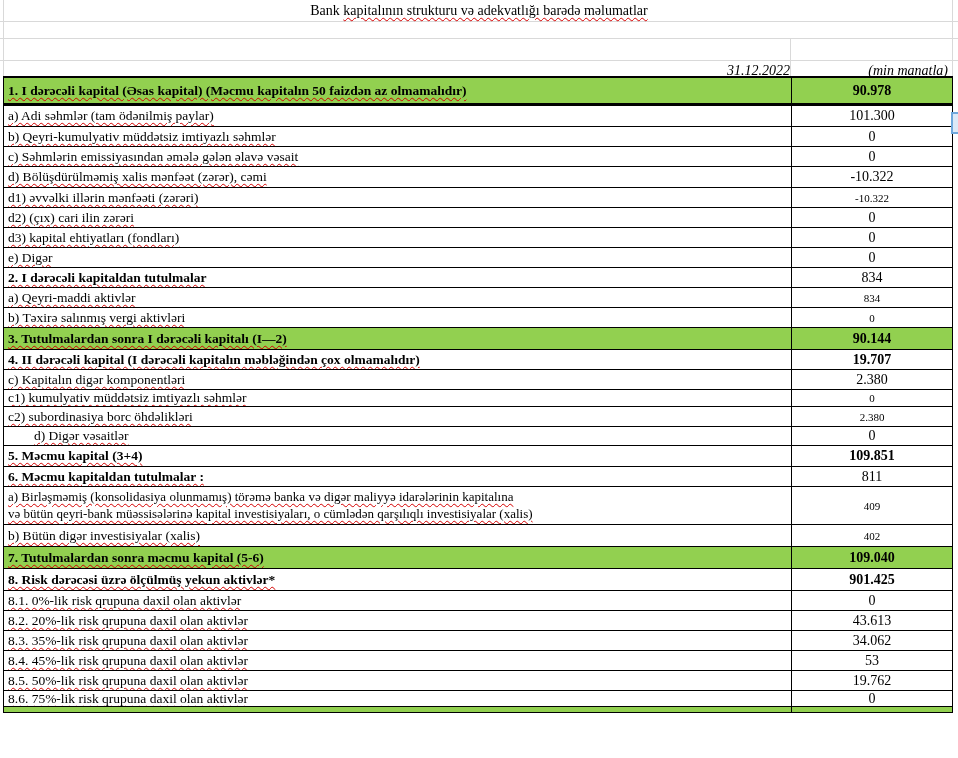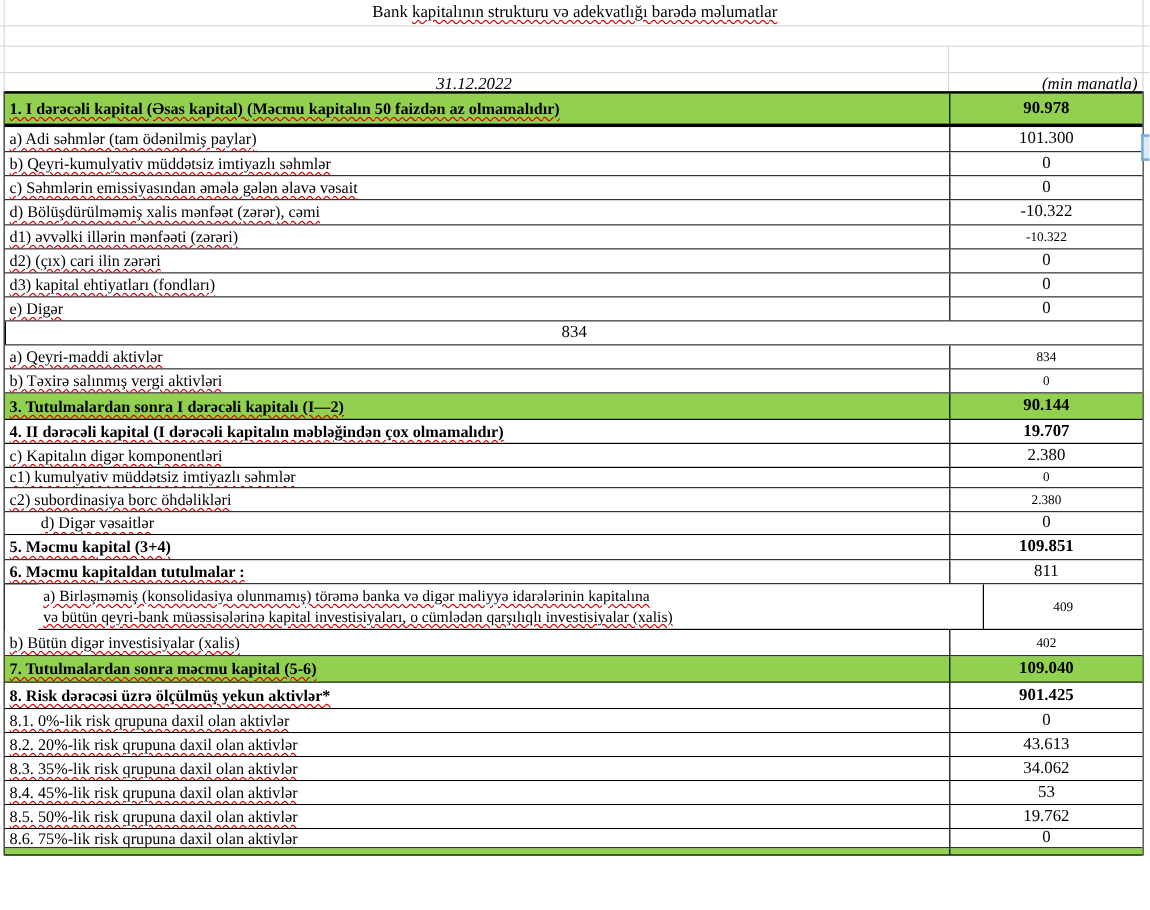--- a/index.html
+++ b/index.html
@@ -5,21 +5,21 @@
   * { margin:0; padding:0; box-sizing:border-box; }
   html,body { background:#ffffff; }
   body { font-family:"Liberation Serif", serif; color:#000; }
   #sheet { position:relative; width:958px; height:758px; background:#fff; overflow:hidden; }
 
   .gl { position:absolute; background:#d9d9d9; }
 
   .sq { text-decoration-line:underline; text-decoration-style:wavy; text-decoration-color:#d40000; text-decoration-thickness:1px; text-underline-offset:2px; }
 
   #title-row { position:absolute; top:1px; left:0; width:958px; height:20px; text-align:center; font-size:14px; line-height:20px; }
-  #date-cell { position:absolute; top:60px; left:0; width:790px; height:21px; text-align:center; font-style:italic; font-size:14px; line-height:21px; }
+  #date-cell { position:absolute; top:60px; left:0; width:790px; height:21px; text-align:right; font-style:italic; font-size:14px; line-height:21px; }
   #unit-cell { position:absolute; top:60px; left:790px; width:162px; height:21px; text-align:right; font-style:italic; font-size:14px; line-height:21px; padding-right:4px; }
 
   #table { position:absolute; top:76px; left:3px; width:950px; border-left:1px solid #000; border-right:1px solid #000; background:#fff; }
   .row { display:flex; align-items:stretch; border-bottom:1px solid #000; background:#fff; }
   .row.green { background:#92d050; }
   .row.thick { border-top:2px solid #000; border-bottom:3px solid #000; }
   .row.bold .cell-label { font-weight:bold; }
   .row.vbold .cell-value { font-weight:bold;text-align:center; }
   .cell-label { flex:0 0 787px; display:flex; align-items:center; padding:0 2px 0 4px; font-size:13.5px; line-height:1.15; overflow:hidden; }
   .cell-value { flex:1 1 auto; border-left:1px solid #000; display:flex; align-items:center; justify-content:center; font-size:14px; overflow:hidden; }
@@ -119,20 +119,23 @@
       </div>
       <div class="row" style="height: 20px;">
         <div class="cell-label">
           <span class="sq">e) Digər</span>
         </div>
         <div class="cell-value">
           <span>0</span>
         </div>
       </div>
       <div class="row bold" style="height: 20px;">
+        <div class="cell-label">
+          <span class="sq">2. I dərəcəli kapitaldan  tutulmalar</span>
+        </div>
         <div class="cell-value">
           <span>834</span>
         </div>
       </div>
       <div class="row vsmall" style="height: 20px;">
         <div class="cell-label">
           <span class="sq">a) Qeyri-maddi aktivlər</span>
         </div>
         <div class="cell-value">
           <span>834</span>
@@ -203,21 +206,21 @@
         </div>
       </div>
       <div class="row bold" style="height: 20px;">
         <div class="cell-label">
           <span class="sq">6. Məcmu kapitaldan tutulmalar :</span>
         </div>
         <div class="cell-value">
           <span>811</span>
         </div>
       </div>
-      <div class="row twoline vsmall" style="height: 38px; margin-left: 28px;">
+      <div class="row twoline vsmall" style="height: 38px;">
         <div class="cell-label"><span class="sq">a)   Birləşməmiş (konsolidasiya olunmamış) törəmə banka və digər maliyyə idarələrinin kapitalına
  və bütün qeyri-bank müəssisələrinə kapital investisiyaları, o cümlədən qarşılıqlı investisiyalar (xalis)</span></div>
         <div class="cell-value">
           <span>409</span>
         </div>
       </div>
       <div class="row vsmall" style="height: 22px;">
         <div class="cell-label">
           <span class="sq">b)    Bütün digər investisiyalar (xalis)</span>
         </div>

